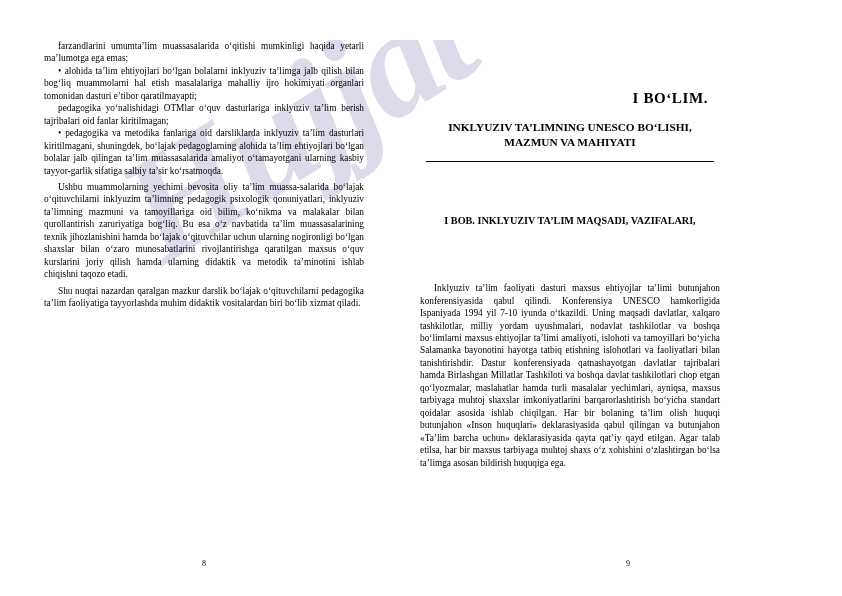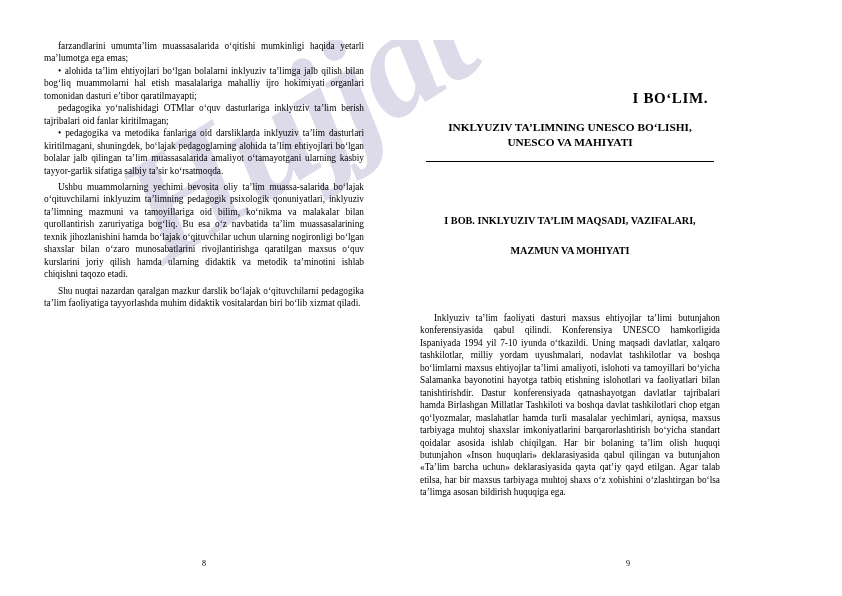--- a/index.html
+++ b/index.html
@@ -146,25 +146,24 @@
       <div class="gap-sm"></div>
       <p>Ushbu muammolarning yechimi bevosita oliy ta’lim muassa-salarida bo‘lajak o‘qituvchilarni inklyuzim ta’limning pedagogik psixologik qonuniyatlari, inklyuziv ta’limning mazmuni va tamoyillariga oid bilim, ko‘nikma va malakalar bilan qurollantirish zaruriyatiga bog‘liq. Bu esa o‘z navbatida ta’lim muassasalarining texnik jihozlanishini hamda bo‘lajak o‘qituvchilar uchun ularning nogironligi bo‘lgan shaxslar bilan o‘zaro munosabatlarini rivojlantirishga qaratilgan maxsus o‘quv kurslarini joriy qilish hamda ularning didaktik va metodik ta’minotini ishlab chiqishni taqozo etadi.</p>
       <div class="gap-sm"></div>
       <p>Shu nuqtai nazardan qaralgan mazkur darslik bo‘lajak o‘qituvchilarni pedagogika ta’lim faoliyatiga tayyorlashda muhim didaktik vositalardan biri bo‘lib xizmat qiladi.</p>
     </div>
 
     <div class="col col-right">
       <div class="spacer-36"></div>
       <p class="part-title">I BO‘LIM.</p>
       <p class="part-sub">INKLYUZIV TA’LIMNING UNESCO BO‘LISHI,</p>
-      <p class="part-sub">UNESCO VA MAHIYATI</p>
+      <p class="part-sub">MAZMUN VA MAHIYATI</p>
       <hr class="rule">
       <div class="spacer-36"></div>
       <p class="chapter-title">I BOB. INKLYUZIV TA’LIM MAQSADI, VAZIFALARI,</p>
-      <p class="chapter-title">MAZMUN VA MOHIYATI</p>
       <div class="spacer-22"></div>
       <div class="spacer-16"></div>
       <p>Inklyuziv ta’lim faoliyati dasturi maxsus ehtiyojlar ta’limi butunjahon konferensiyasida qabul qilindi. Konferensiya UNESCO hamkorligida Ispaniyada 1994 yil 7-10 iyunda o‘tkazildi. Uning maqsadi davlatlar, xalqaro tashkilotlar, milliy yordam uyushmalari, nodavlat tashkilotlar va boshqa bo‘limlarni maxsus ehtiyojlar ta’limi amaliyoti, islohoti va tamoyillari bo‘yicha Salamanka bayonotini hayotga tatbiq etishning islohotlari va faoliyatlari bilan tanishtirishdir. Dastur konferensiyada qatnashayotgan davlatlar tajribalari hamda Birlashgan Millatlar Tashkiloti va boshqa davlat tashkilotlari chop etgan qo‘lyozmalar, maslahatlar hamda turli masalalar yechimlari, ayniqsa, maxsus tarbiyaga muhtoj shaxslar imkoniyatlarini barqarorlashtirish bo‘yicha standart qoidalar asosida ishlab chiqilgan. Har bir bolaning ta’lim olish huquqi butunjahon «Inson huquqlari» deklarasiyasida qabul qilingan va butunjahon «Ta’lim barcha uchun» deklarasiyasida qayta qat’iy qayd etilgan. Agar talab etilsa, har bir maxsus tarbiyaga muhtoj shaxs o‘z xohishini o‘zlashtirgan bo‘lsa ta’limga asosan bildirish huquqiga ega.</p>
     </div>
 
   </div>
 
   <div class="page-num page-num-left">8</div>
   <div class="page-num page-num-right">9</div>
 

